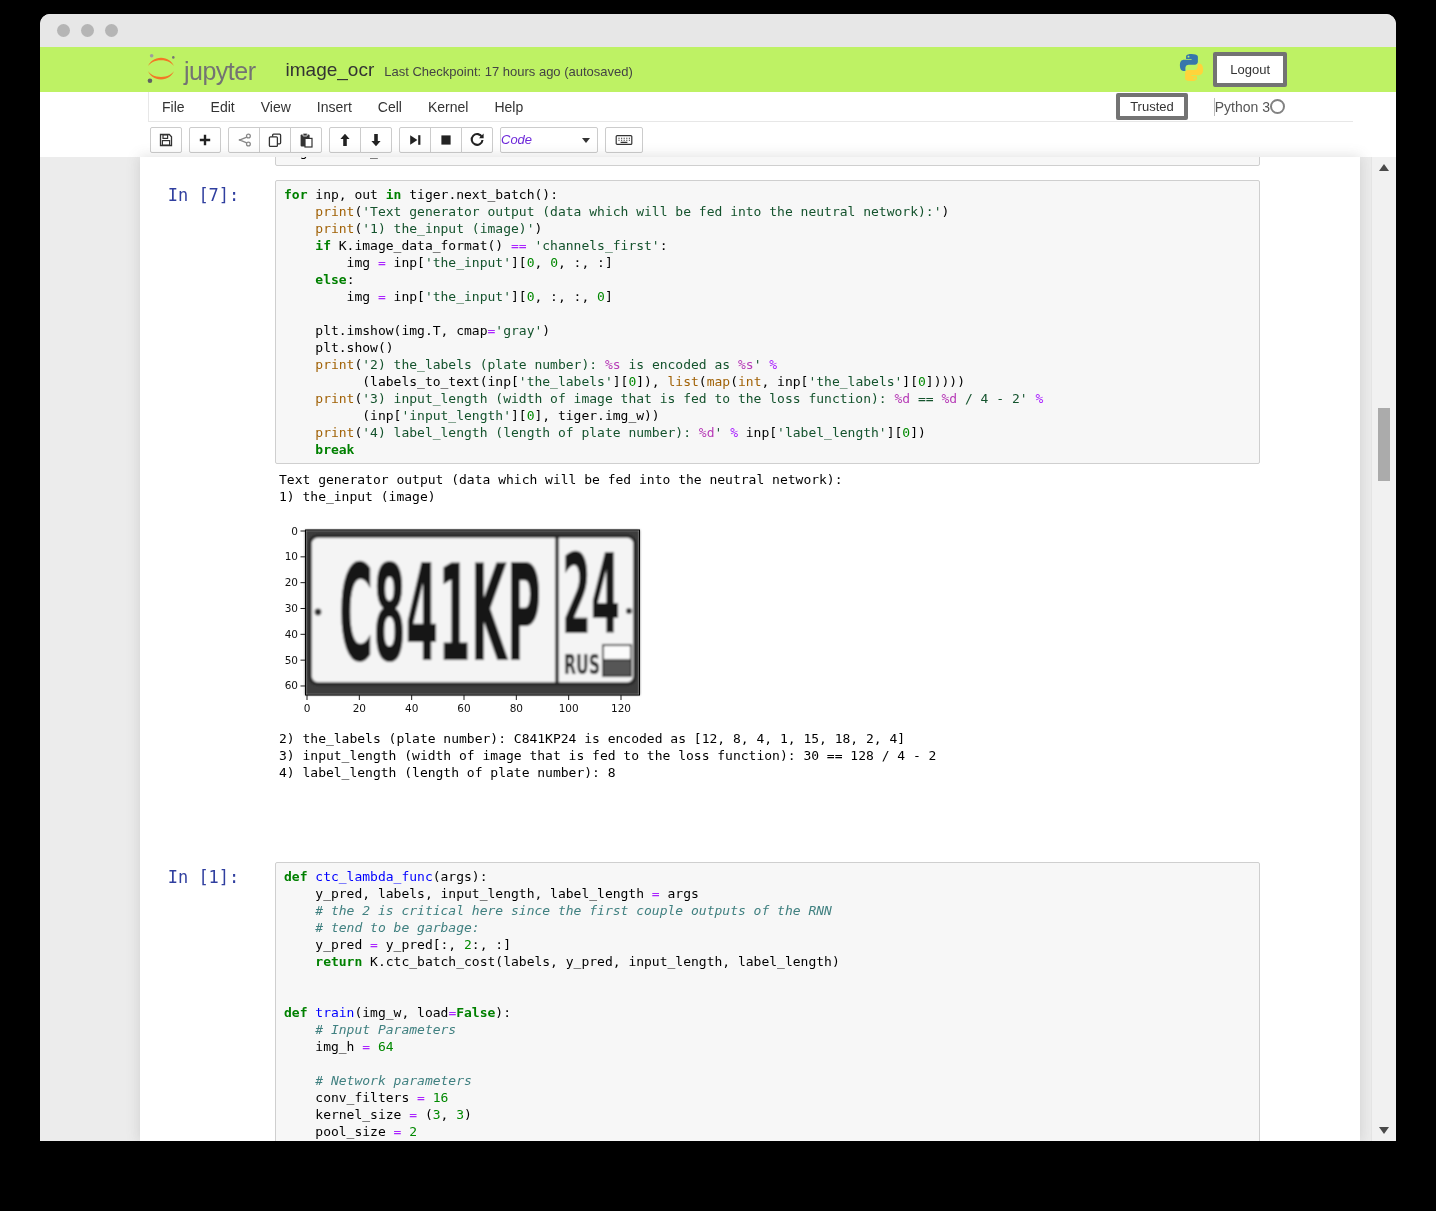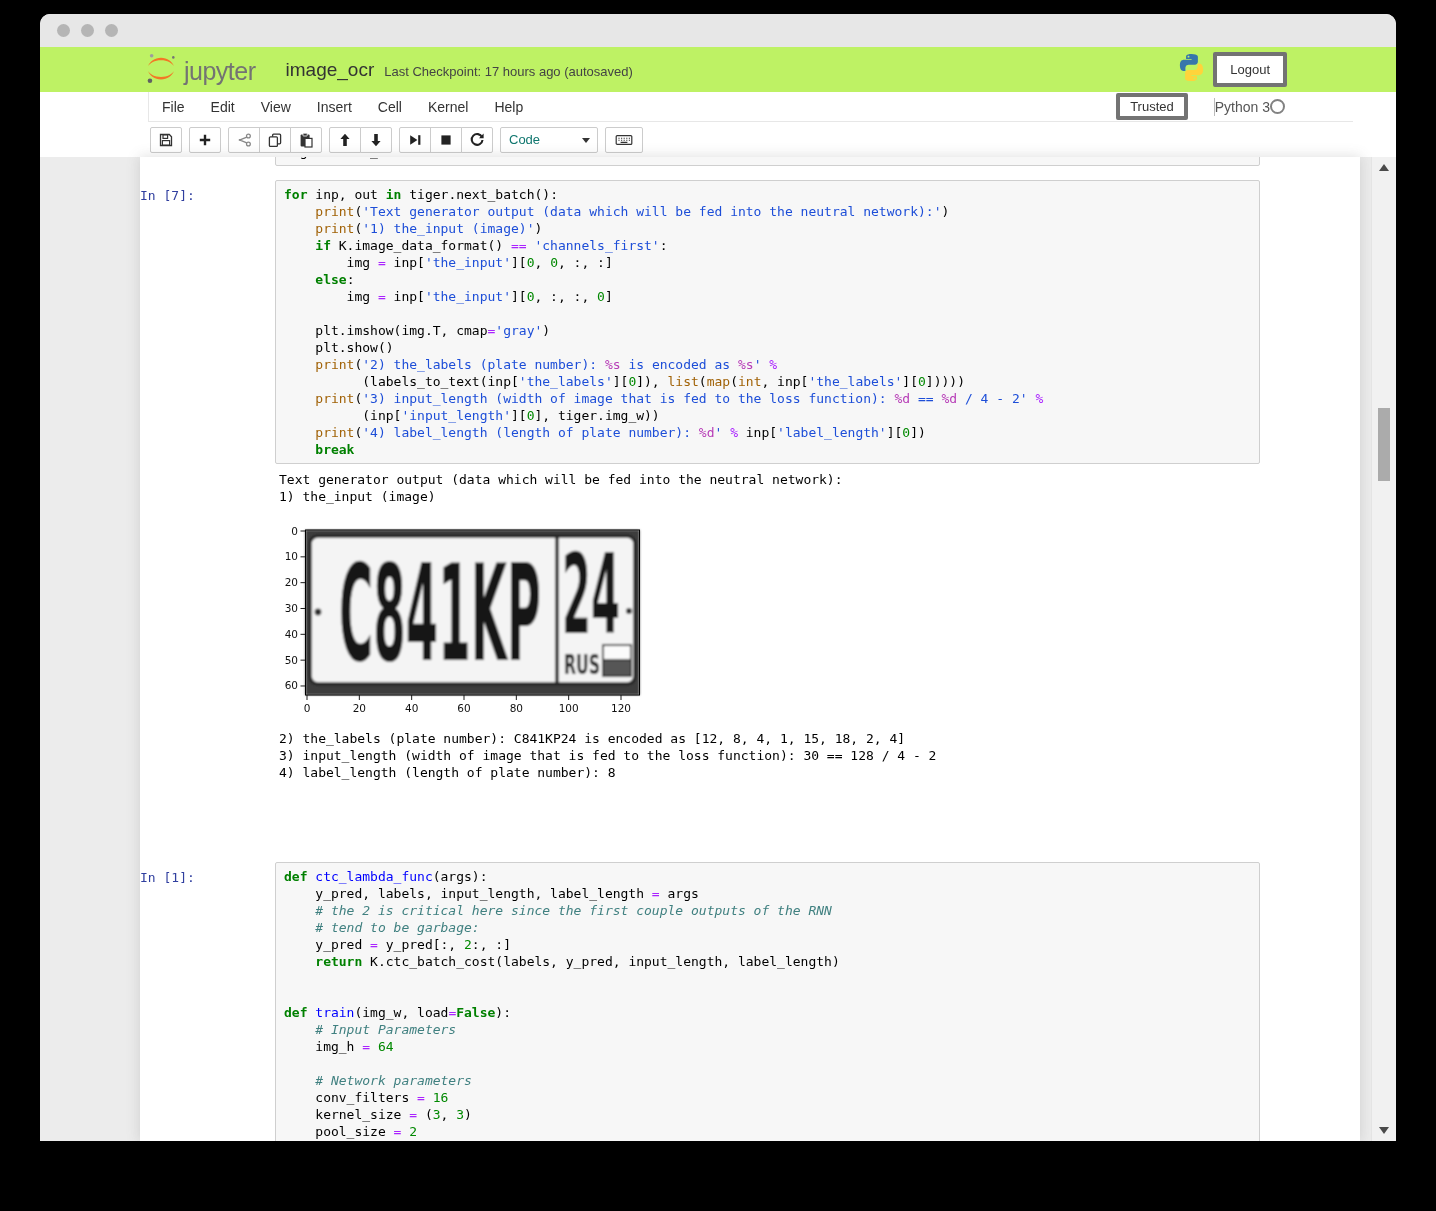--- a/index.html
+++ b/index.html
@@ -34,51 +34,51 @@
   .toolbar{position:absolute;left:0;top:108px;right:0;height:35px;background:#fff;
     display:flex;align-items:center;padding-left:110px;gap:7px;box-sizing:border-box;}
   .tb-group{display:flex;}
   .tb-btn{width:32px;height:26px;display:flex;align-items:center;justify-content:center;
     background:#fff;border:1px solid #ccc;cursor:pointer;padding:0;}
   .tb-group .tb-btn{border-radius:0;margin-left:-1px;}
   .tb-group .tb-btn:first-child{border-radius:2px 0 0 2px;margin-left:0;}
   .tb-group .tb-btn:last-child{border-radius:0 2px 2px 0;}
   .tb-group .tb-btn:only-child{border-radius:2px;}
   .cell-type{width:98px;height:26px;border:1px solid #ccc;border-radius:2px;display:flex;
-    align-items:center;font-size:13px;color:#0f766e;padding-left:8px;box-sizing:border-box;position:relative;cursor:pointer;}
+    align-items:center;font-size:13px;color:#6d28d9;box-sizing:border-box;position:relative;cursor:pointer;font-style:italic;}
   .cell-type .caret{position:absolute;right:7px;top:10px;width:0;height:0;
     border-left:4px solid transparent;border-right:4px solid transparent;border-top:5px solid #333;}
   
   .site{position:absolute;left:0;top:143px;right:0;bottom:0;background:#ECECEC;}
   .container{position:absolute;left:100px;top:0;bottom:0;width:1220px;background:#fff;
     overflow:hidden;box-shadow:0 0 12px 1px rgba(87,87,87,0.18);}
   .scrolltrack{position:absolute;right:0;top:0;bottom:0;width:25px;background:#F1F1F1;border-left:1px solid #E4E4E4;box-sizing:border-box;}
   .scroll-up{position:absolute;left:7px;top:7px;width:0;height:0;border-left:5px solid transparent;
     border-right:5px solid transparent;border-bottom:7px solid #4a4a4a;cursor:pointer;}
   .scroll-down{position:absolute;left:7px;bottom:7px;width:0;height:0;border-left:5px solid transparent;
     border-right:5px solid transparent;border-top:7px solid #4a4a4a;cursor:pointer;}
   .scrollthumb{position:absolute;left:6px;top:251px;width:12px;height:73px;background:#ABABAB;cursor:pointer;}
   
   .mono, pre{font-family:"DejaVu Sans Mono",monospace;font-size:13px;line-height:17px;}
   .cellblock{position:absolute;left:0;width:100%;}
-  .prompt{position:absolute;left:0;top:7px;width:127px;text-align:left;color:#303F9F;
-    font-family:"DejaVu Sans Mono",monospace;font-size:13px;line-height:17px;}
+  .prompt{position:absolute;left:0;top:7px;width:127px;text-align:center;color:#303F9F;
+    font-family:"DejaVu Sans Mono",monospace;font-size:17px;line-height:17px;}
   .inputbox{position:absolute;left:135px;width:985px;background:#F7F7F7;border:1px solid #CFCFCF;
     border-radius:2px;box-sizing:border-box;cursor:text;}
   .inputbox pre{margin:0;padding:5px 8px;}
   .cm-line{min-height:17px;white-space:pre;}
   .clip-box{height:70px;display:flex;align-items:flex-end;overflow:hidden;}
   .outtext{position:absolute;left:139px;margin:0;color:#000;white-space:pre;}
   .md-head{position:absolute;left:141px;margin:0;font-size:27px;font-weight:700;color:#111;
     font-family:"Liberation Sans",sans-serif;cursor:pointer;}
   
   .tk-p{color:#000;}
   .tk-k{color:#008000;font-weight:bold;}
   .tk-b{color:#a16207;}
-  .tk-s{color:#1d4ed8;}
+  .tk-s{color:#14532d;}
   .tk-m{color:#008800;}
   .tk-o{color:#AA22FF;}
   .tk-fs{color:#B73CB7;}
   .tk-c{color:#408080;font-style:italic;}
   .tk-f{color:#0000FF;}
   
   svg text{font-family:"DejaVu Sans",sans-serif;fill:#111;}
   .plate-text{font-family:"DejaVu Sans",sans-serif;font-weight:bold;fill:#161616;}
 </style>
 </head>

